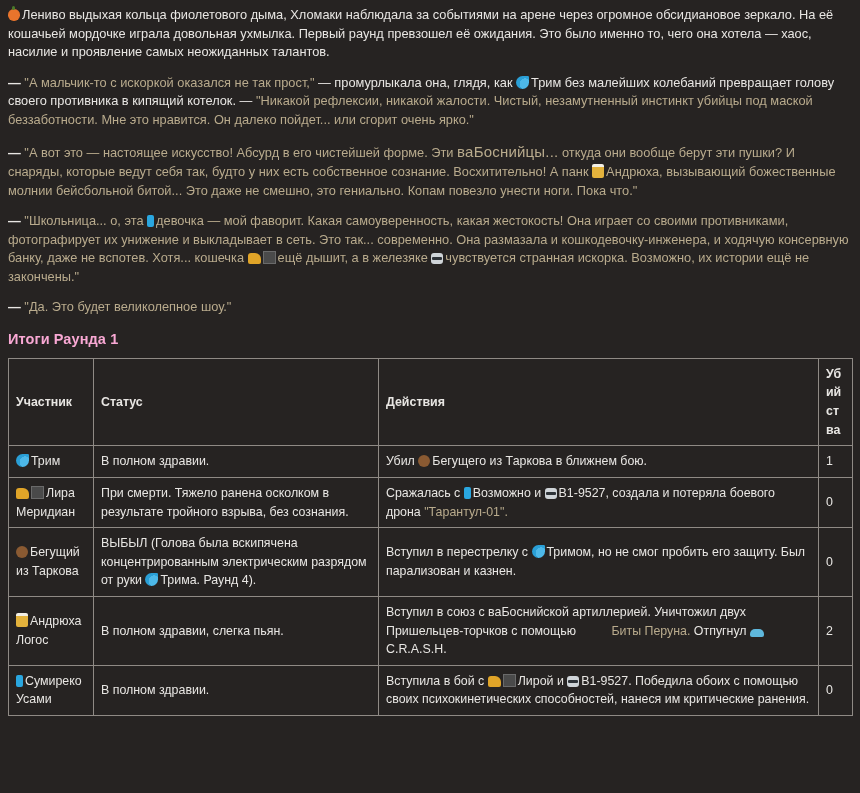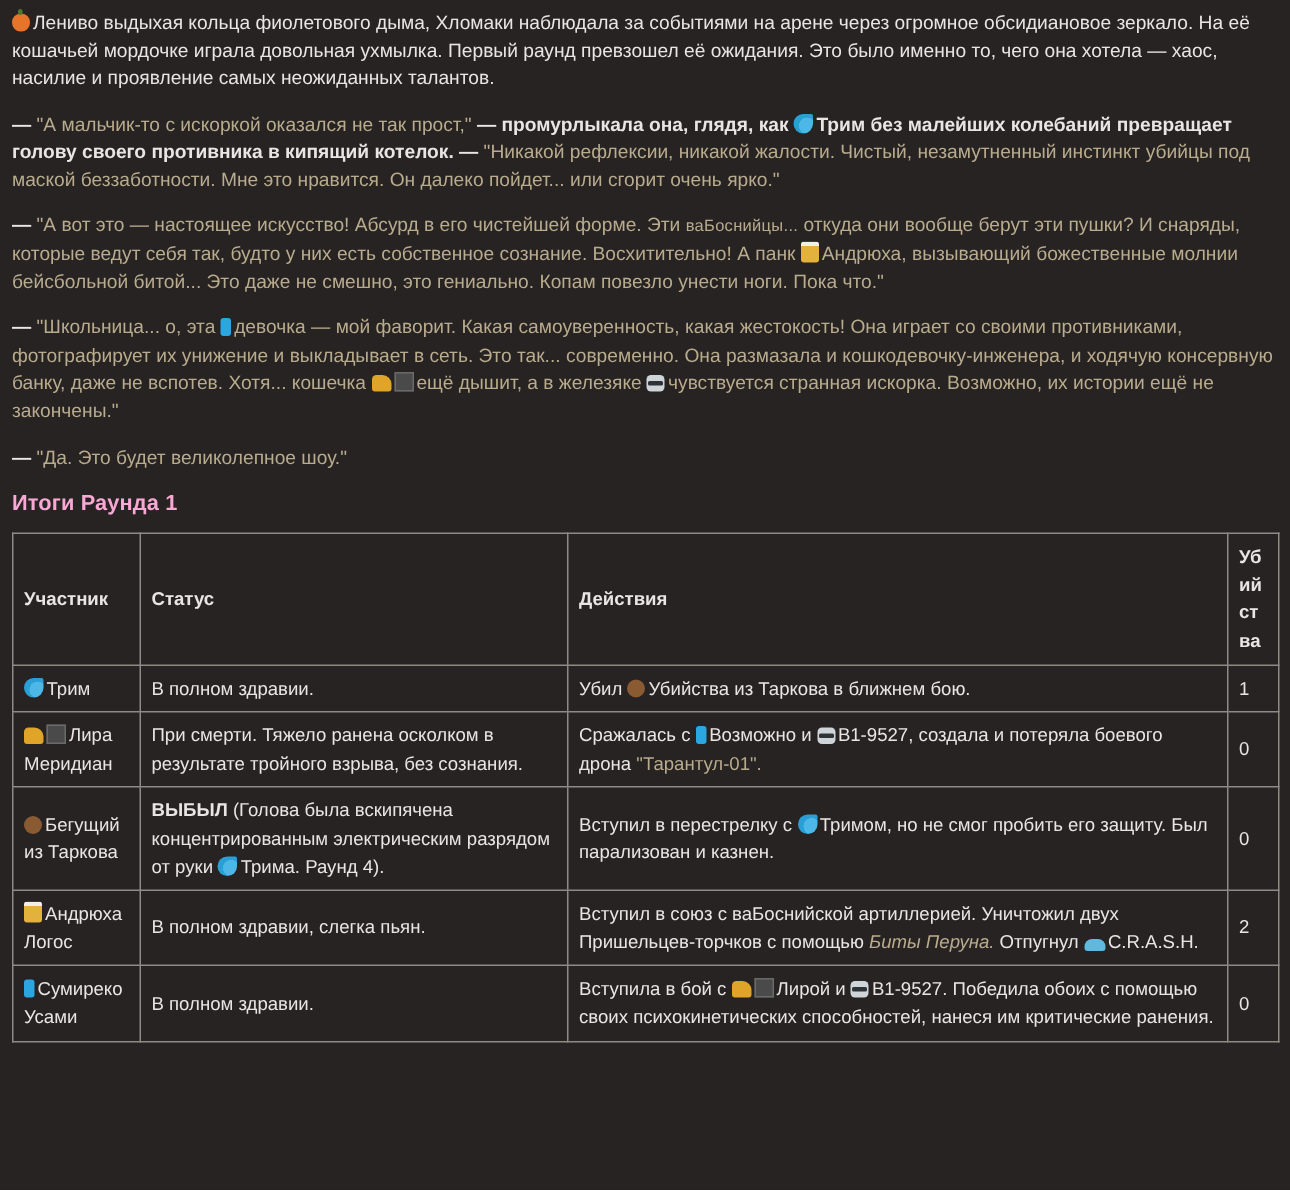--- a/index.html
+++ b/index.html
@@ -21,22 +21,22 @@
     box-sizing: border-box;
     width: 860px;
   }
   p.para {
     margin: 0 0 12px 0;
   }
   p.para:last-of-type { margin-bottom: 10px; }
   .quote {
     color: #b9ab8d;
   }
-  b, .bold { font-weight: bold; color: #e8e6e3; }
-  .ital { font-style: italic; color: #b9ab8d; }
+  b, .bold { font-weight: normal; color: #e8e6e3; }
+  .ital { color: #b9ab8d; margin-left: 32px; }
   .dash { font-weight: bold; }
   h3.section-title {
     font-size: 14.5px;
     font-weight: bold;
     margin: 12px 0 8px 0;
     color: #f9a8d4;
     letter-spacing: .1px;
   }
   table.results {
     border-collapse: collapse;
@@ -125,21 +125,21 @@
     position: absolute; left: 1px; top: 4px;
     width: 10px; height: 3px;
     background: #2e3338;
     border-radius: 1px;
   }
   .ico-car {
     width: 14px; height: 8px;
     background: #5fb8dd;
     border-radius: 5px 5px 2px 2px;
   }
-  .small-prefix { font-size: 11px; letter-spacing: .2px; text-align: center; }
+  .small-prefix { font-size: 15px; letter-spacing: .2px; text-align: center; }
 </style>
 </head>
 <body>
 
 <div class="page">
 
   <p class="para"><span class="ico ico-pumpkin"></span><span>Лениво выдыхая кольца фиолетового дыма, Хломаки наблюдала за событиями на арене через огромное обсидиановое зеркало. На её кошачьей мордочке играла довольная ухмылка. Первый раунд превзошел её ожидания. Это было именно то, чего она хотела — хаос, насилие и проявление самых неожиданных талантов.</span></p>
 
   <p class="para"><span class="dash">— </span><span class="quote">"А мальчик-то с искоркой оказался не так прост,"</span> <b>— промурлыкала она, глядя, как</b> <span class="ico ico-wave"></span><b>Трим без малейших колебаний превращает голову своего противника в кипящий котелок. —</b> <span class="quote">"Никакой рефлексии, никакой жалости. Чистый, незамутненный инстинкт убийцы под маской беззаботности. Мне это нравится. Он далеко пойдет... или сгорит очень ярко."</span></p>
 
@@ -167,21 +167,21 @@
         <th>Статус</th>
         <th>Действия</th>
         <th>Убийства</th>
       </tr>
     </thead>
     <tbody>
 
       <tr>
         <td><span class="ico ico-wave"></span><span>Трим</span></td>
         <td>В полном здравии.</td>
-        <td><span>Убил</span> <span class="ico ico-bear"></span><span>Убийства из Таркова в ближнем бою.</span></td>
+        <td><span>Убил</span> <span class="ico ico-bear"></span><span>Бегущего из Таркова в ближнем бою.</span></td>
         <td>1</td>
       </tr>
 
       <tr>
         <td><span class="ico ico-dog"></span><span class="ico ico-box"></span><span>Лира Меридиан</span></td>
         <td>При смерти. Тяжело ранена осколком в результате тройного взрыва, без сознания.</td>
         <td><span>Сражалась с</span> <span class="ico ico-phone"></span><span>Возможно и</span> <span class="ico ico-robot"></span><span>B1-9527, создала и потеряла боевого дрона</span> <span class="quote">"Тарантул-01".</span></td>
         <td>0</td>
       </tr>
 

